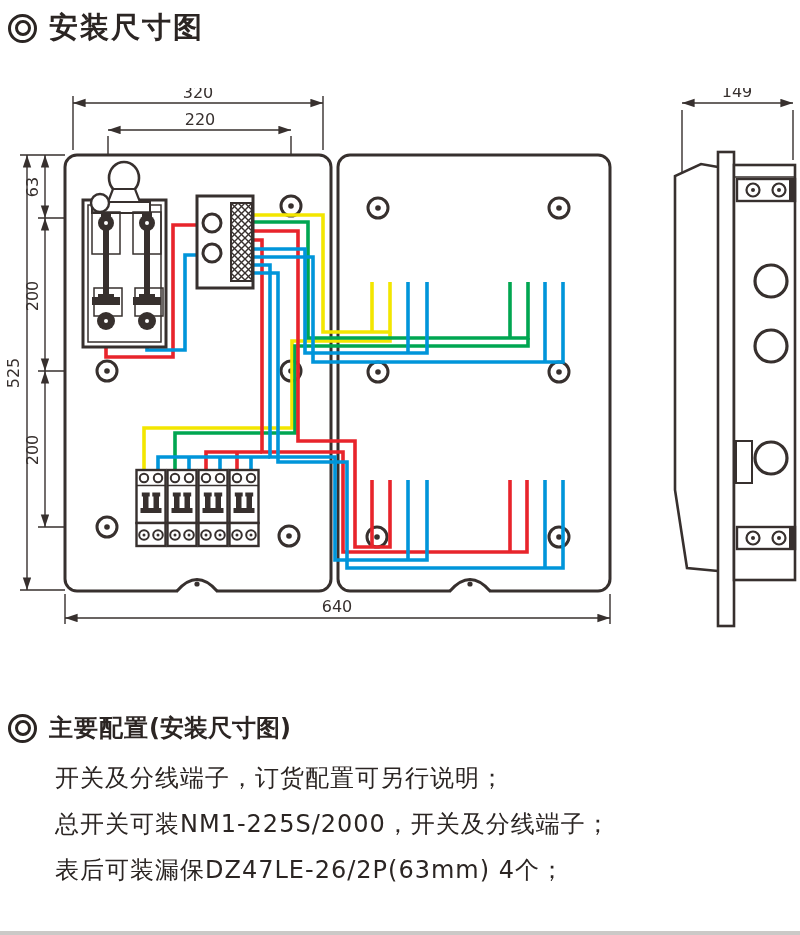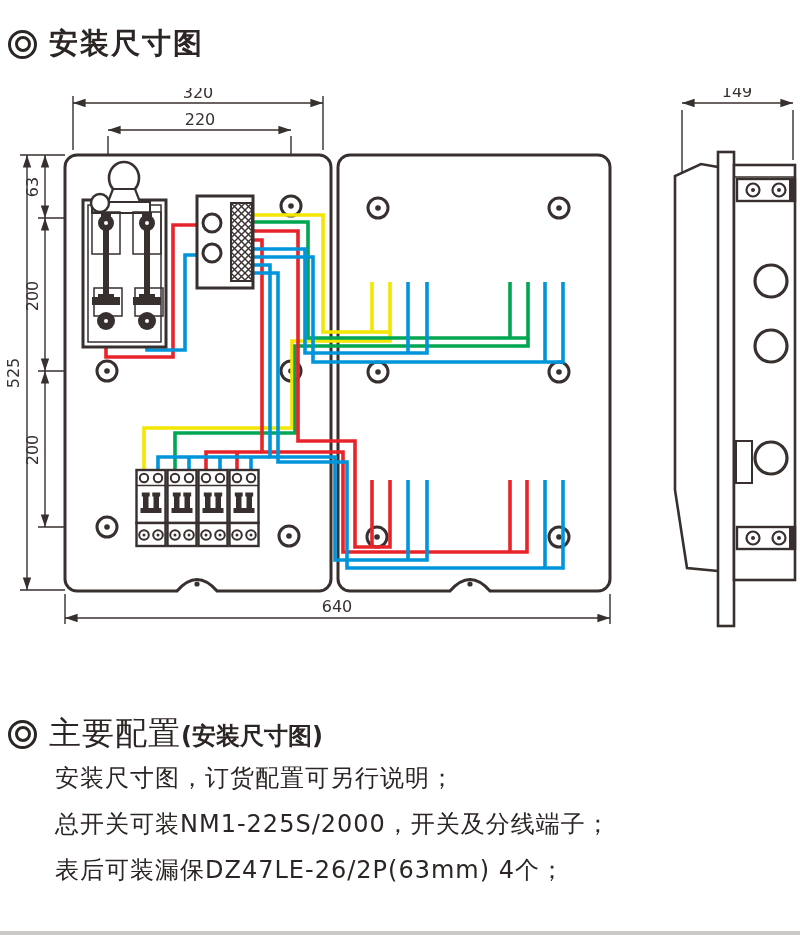--- a/index.html
+++ b/index.html
@@ -6,32 +6,32 @@
   body{
     width:800px;height:935px;position:relative;background:#ffffff;
     font-family:"DejaVu Sans","Liberation Sans",sans-serif;
     color:#2b2523;overflow:hidden;
   }
   .sec-head{position:absolute;left:8px;display:flex;align-items:center;gap:12px;}
   .ring{width:23px;height:23px;border:3px solid #2b2523;border-radius:50%;
         display:inline-flex;align-items:center;justify-content:center;flex:0 0 auto;}
   .ring::after{content:"";width:10px;height:10px;border:3px solid #2b2523;border-radius:50%;}
   .h1{font-size:29px;font-weight:bold;letter-spacing:2px;}
-  .h2{font-size:32px;font-weight:normal;letter-spacing:1px;text-align:center;}
+  .h2{font-size:24px;font-weight:bold;letter-spacing:1px;text-align:center;}
   .h2sub{font-size:24px;font-weight:bold;}
   .bodytext{position:absolute;left:55px;top:762px;width:720px;}
   .bodytext p{margin:0 0 14px 0;font-size:24px;line-height:32px;letter-spacing:1px;}
   svg .ln{stroke:#37302e;fill:none;}
   svg text{fill:#37302e;font-family:"DejaVu Sans","Liberation Sans",sans-serif;}
   .page-edge{position:absolute;left:0;bottom:0;width:800px;height:4px;background:#cbc9c7;}
 </style>
 </head>
 <body>
 
-<div class="sec-head" style="top:24px;">
+<div class="sec-head" style="top:8px;">
   <span class="ring"></span>
   <span class="h1">安装尺寸图</span>
 </div>
 
 <svg style="position:absolute;left:0;top:88px;" width="800" height="545" viewBox="0 88 800 545">
   <defs>
     <marker id="arr" orient="auto-start-reverse" markerWidth="12" markerHeight="8" refX="9" refY="3">
       <path d="M0,0 L9,3 L0,6 Z" fill="#37302e"></path>
     </marker>
     <pattern id="xh" patternUnits="userSpaceOnUse" width="7" height="7">
@@ -222,18 +222,18 @@
 </svg>
 
 <div class="sec-head" style="top:712px;">
   <span class="ring"></span>
   <span>
     <span class="h2">主要配置</span><span class="h2sub">(安装尺寸图)</span>
   </span>
 </div>
 
 <div class="bodytext">
-  <p>安装尺寸图，订货配置可另行说明；</p>
+  <p>开关及分线端子，订货配置可另行说明；</p>
   <p>总开关可装NM1-225S/2000，开关及分线端子；</p>
   <p>表后可装漏保DZ47LE-26/2P(63mm) 4个；</p>
 </div>
 
 <div class="page-edge"></div>
 
 </body></html>

